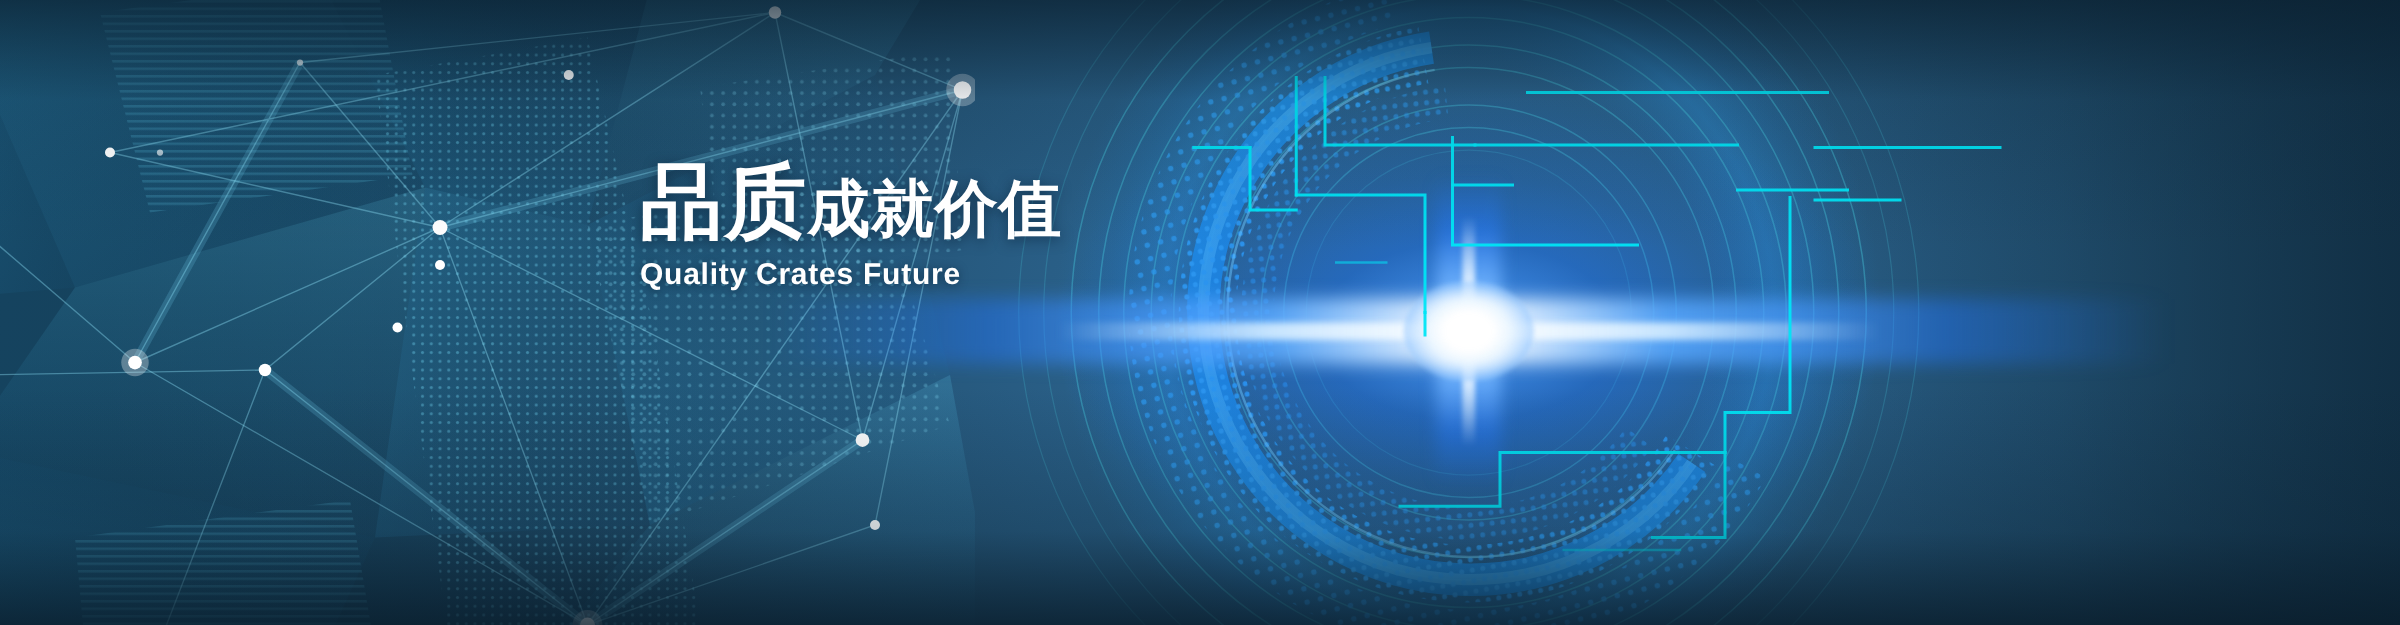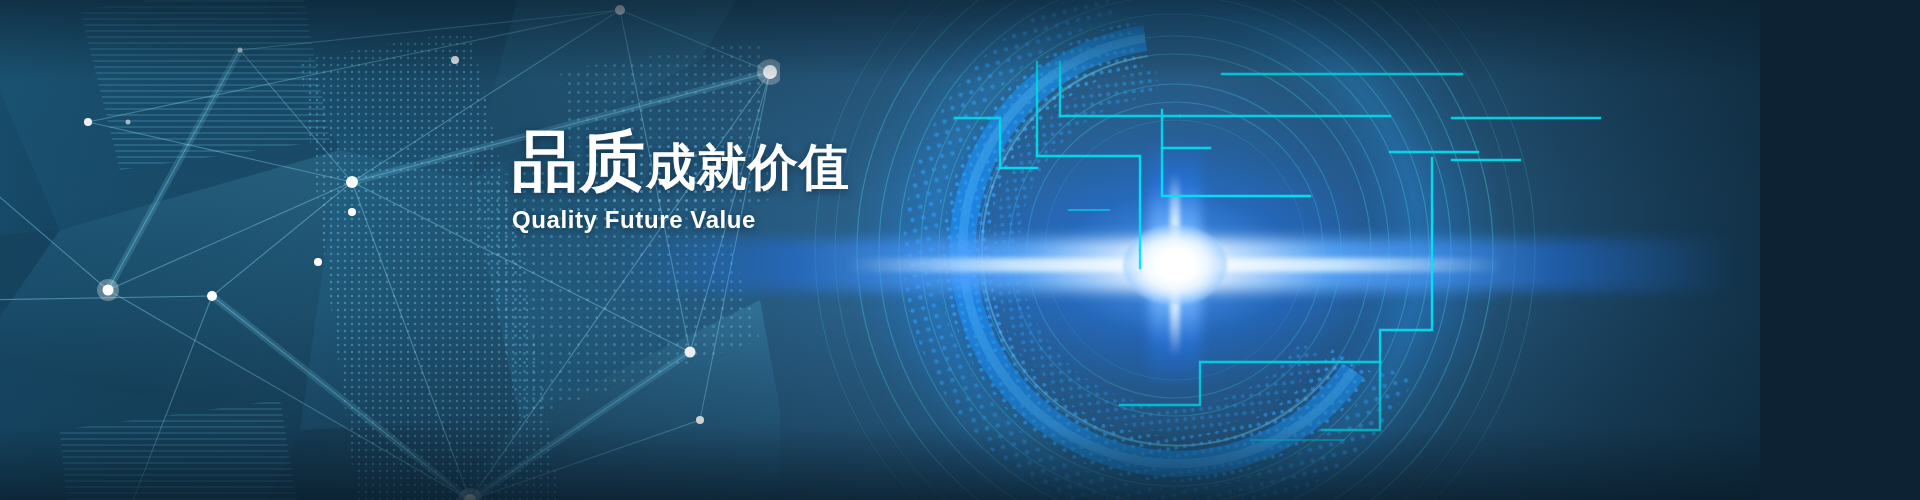--- a/index.html
+++ b/index.html
@@ -1,20 +1,20 @@
 <!DOCTYPE html>
 <html><head>
 <meta charset="utf-8">
 <style>
   html,body{margin:0;padding:0;background:#0d2233;}
   body{font-family:"Liberation Sans","DejaVu Sans",sans-serif;}
 
   #banner{
     position:relative;
-    width:1760px;height:500px;
+    width:1920px;height:500px;
     overflow:hidden;
     background:#1d4665;
   }
 
   
   .bg-base{
     position:absolute;inset:0;
     background:
       radial-gradient(ellipse 1100px 640px at 1180px 250px,
         #2f6e9b 0%, #2a6089 28%, #22506f 55%, #1b3f58 78%, #173549 100%);
@@ -365,17 +365,17 @@
     </g>
   </svg>
   </div>
 
   <div class="bg-vignette"></div>
 
   <div class="tblock" id="block1">
     <div class="cn">
       <span class="big">品质</span><span class="small">成就价值</span>
     </div>
-    <div class="en">Quality Future Value</div>
+    <div class="en">Quality Crates Future</div>
   </div>
 
 
 </div>
 
 </body></html>

